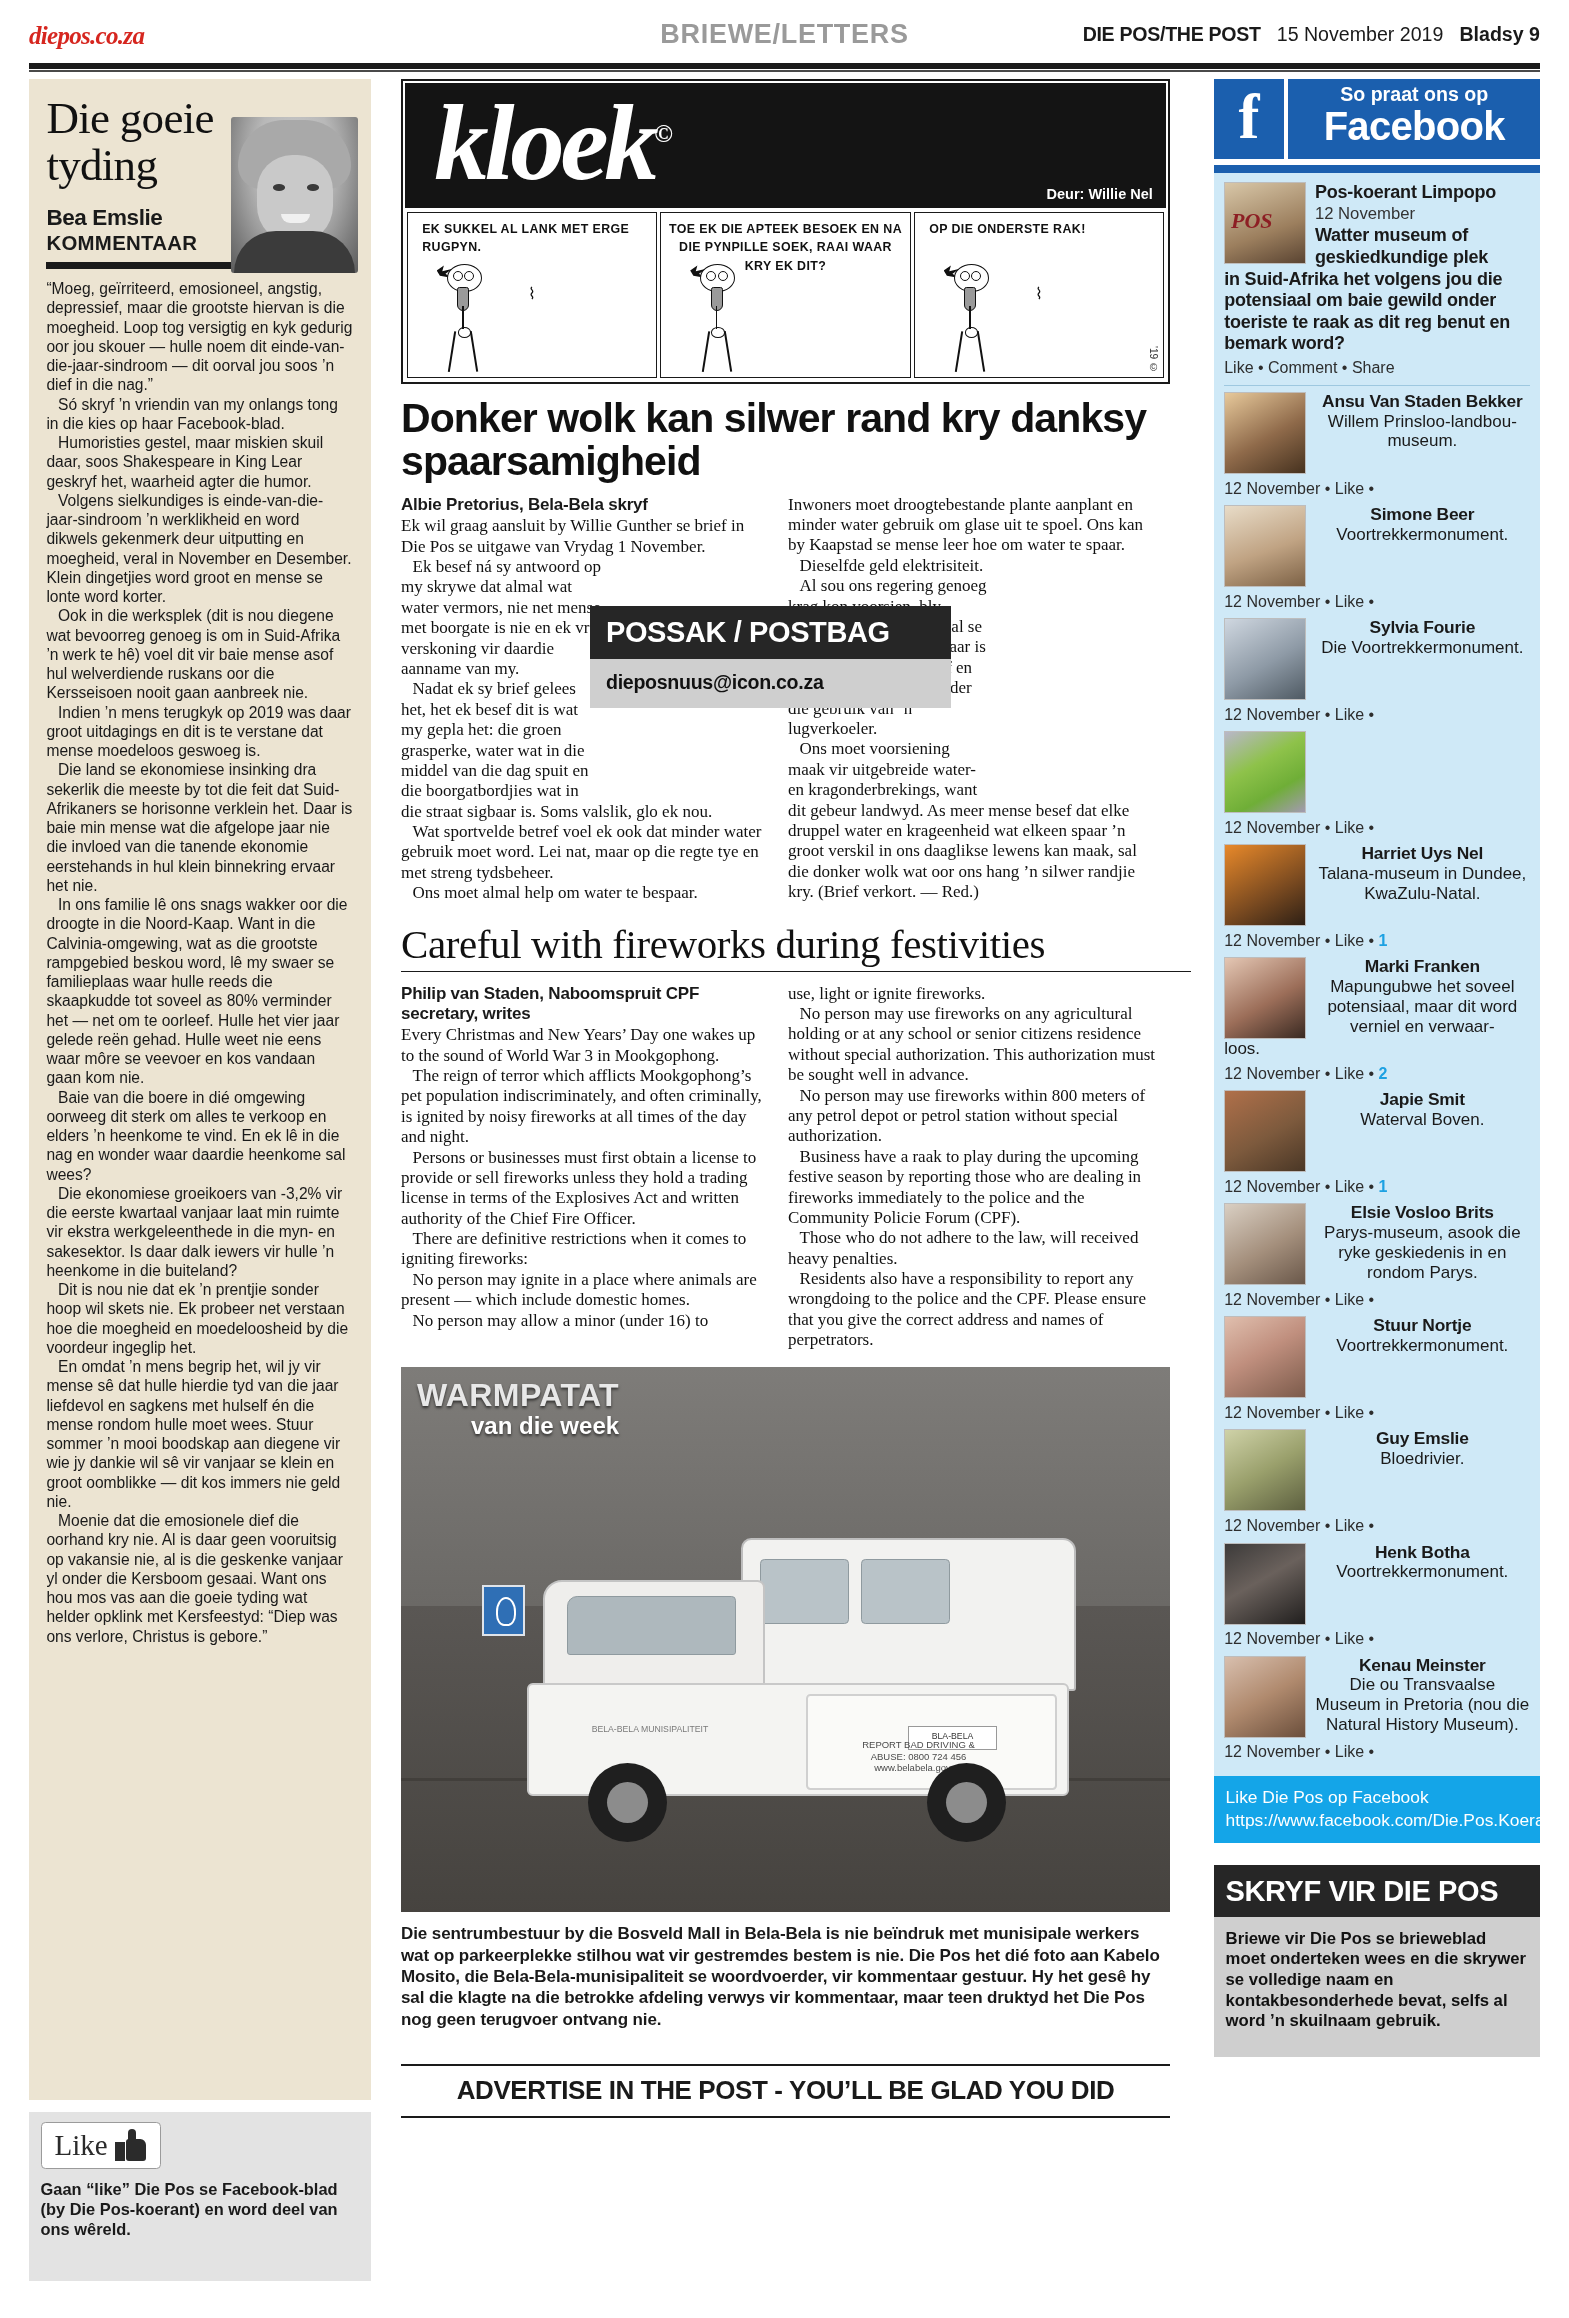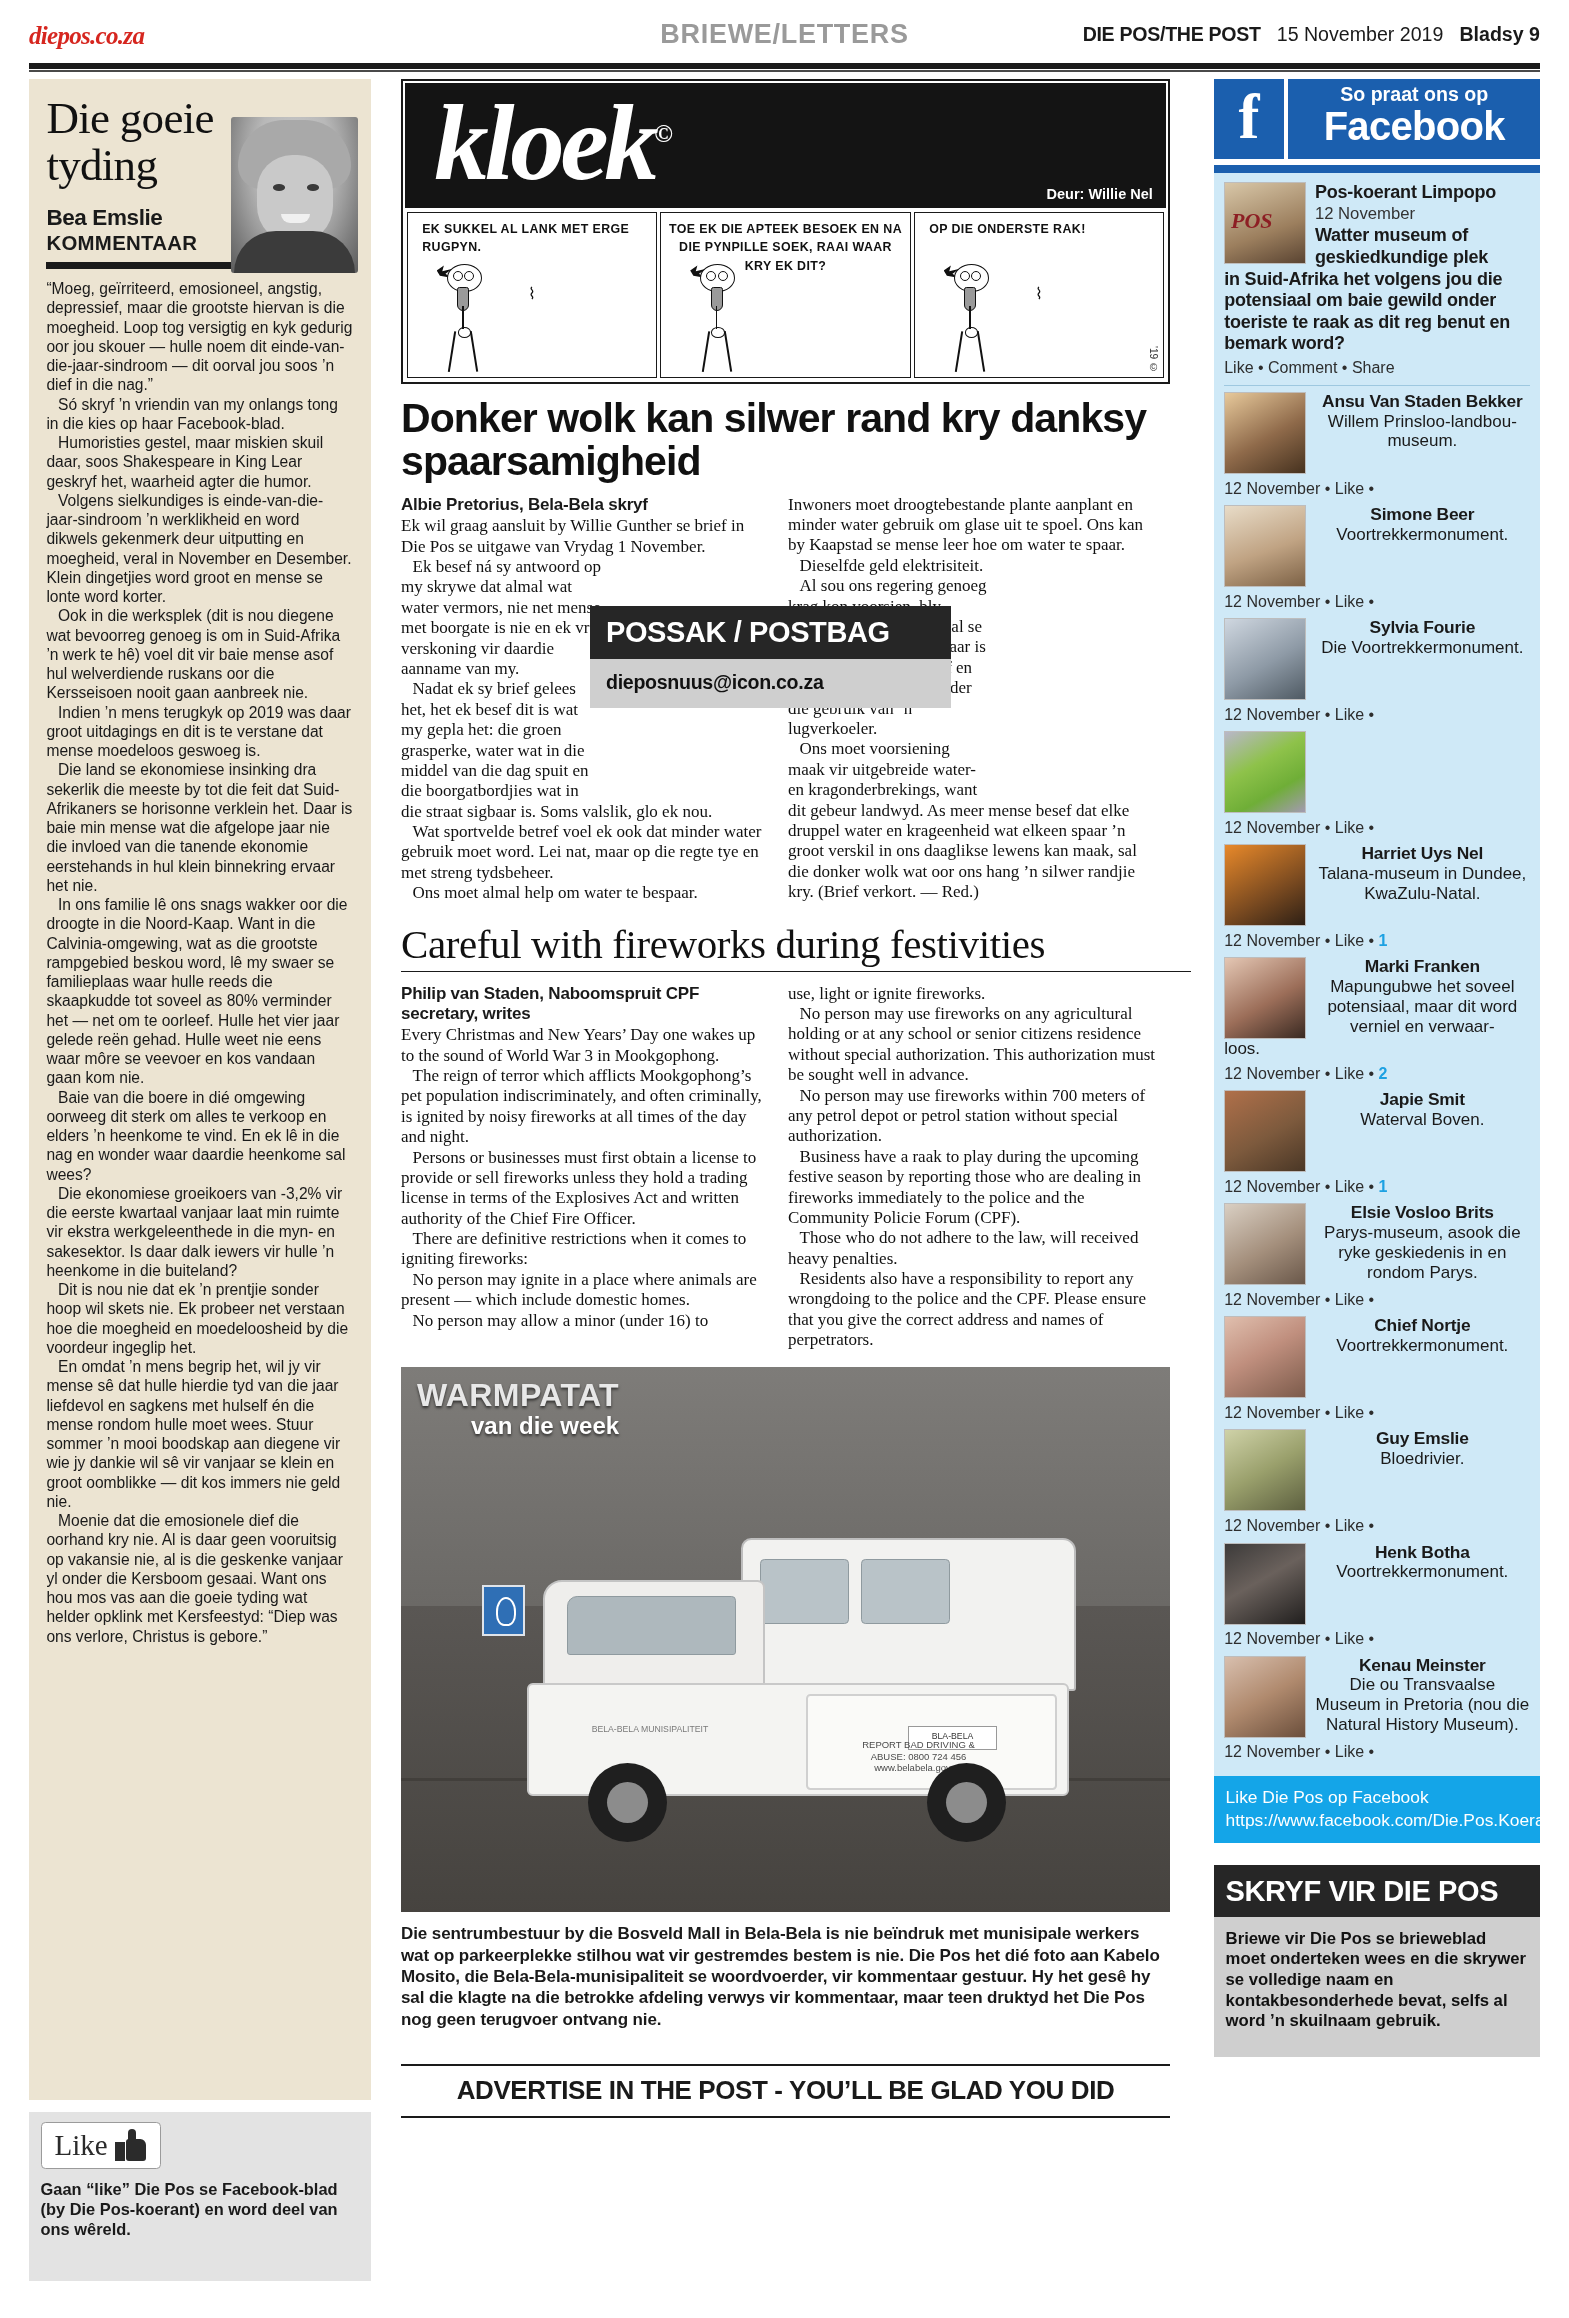--- a/index.html
+++ b/index.html
@@ -344,21 +344,21 @@
             <p>Persons or businesses must first obtain a license to provide or sell fireworks unless they hold a trading license in terms of the Explosives Act and written authority of the Chief Fire Officer.</p>
             <p>There are definitive restrictions when it comes to igniting fireworks:</p>
             <p>No person may ignite in a place where animals are present — which include domestic homes.</p>
             <p>No person may allow a minor (under 16) to</p>
           </div>
       </div>
       <div class="c">
         <div class="serif">
             <p class="first">use, light or ignite fireworks.</p>
             <p>No person may use fireworks on any agricultural holding or at any school or senior citizens residence without special authorization. This authorization must be sought well in advance.</p>
-            <p>No person may use fireworks within 700 meters of any petrol depot or petrol station without special authorization.</p>
+            <p>No person may use fireworks within 800 meters of any petrol depot or petrol station without special authorization.</p>
             <p>Business have a raak to play during the upcoming festive season by reporting those who are dealing in fireworks immediately to the police and the Community Policie Forum (CPF).</p>
             <p>Those who do not adhere to the law, will received heavy penalties.</p>
             <p>Residents also have a responsibility to report any wrongdoing to the police and the CPF. Please ensure that you give the correct address and names of perpetrators.</p>
           </div>
       </div>
     </div>
 
     <div class="photo">
       <div class="ph-wall"></div>
         <div class="ph-floor"></div>
@@ -473,21 +473,21 @@
             <div class="av a9"></div>
             <div class="txt">
               <div class="cname">Elsie Vosloo Brits</div>
               <div class="cmsg">Parys-museum, asook die ryke geskiedenis in en rondom Parys.</div>
             </div>
           </div>
           <div class="meta">12 November  •  Like  • </div>
           <div class="cmt">
             <div class="av a10"></div>
             <div class="txt">
-              <div class="cname">Chief Nortje</div>
+              <div class="cname">Stuur Nortje</div>
               <div class="cmsg">Voortrekkermonument.</div>
             </div>
           </div>
           <div class="meta">12 November  •  Like  • </div>
           <div class="cmt">
             <div class="av a11"></div>
             <div class="txt">
               <div class="cname">Guy Emslie</div>
               <div class="cmsg">Bloedrivier.</div>
             </div>

